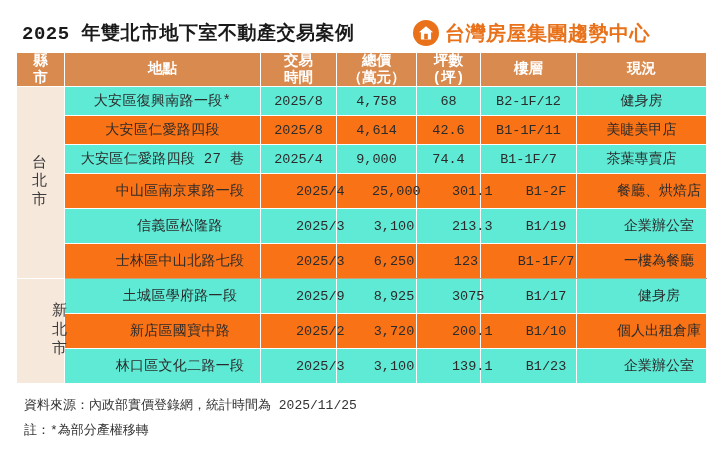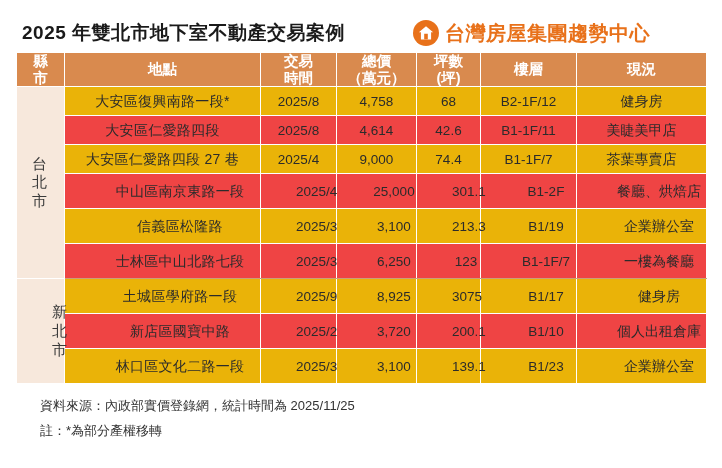--- a/index.html
+++ b/index.html
@@ -12,20 +12,21 @@
     background: #ffffff;
     font-family: "Liberation Sans", sans-serif;
     color: #222222;
     overflow: hidden;
   }
   .page {
     position: relative;
     width: 664px;
     height: 468px;
     box-sizing: border-box;
+    font-family: Liberation Mono, monospace;
   }
 
   
   .header {
     position: relative;
     height: 52px;
     padding: 14px 14px 0 22px;
     box-sizing: border-box;
     display: flex;
     align-items: center;
@@ -97,38 +98,38 @@
     font-weight: normal;
     font-size: 15px;
     letter-spacing: 2px;
     border: 1px solid #d98a4e;
     border-left: 1px solid #d98a4e;
     border-right: 1px solid #d98a4e;
   }
   td.region .stack span { display: block; line-height: 1.25; }
 
   tbody td {
-    background: #eab308;
+    background: #5eead4;
     border: 1px solid #e3c6ab;
     color: #2b2b2b;
     font-size: 13.5px;
   }
-  tbody tr.alt td { background: #ef4444; }
+  tbody tr.alt td { background: #f97316; }
   tbody tr.tall td { height: 34px; padding-left: 35px; }
 
   td.place { font-size: 14px; letter-spacing: 0.3px; }
   td.status { font-size: 14px; }
   td.floor, td.ping, td.price, td.date { font-size: 13.5px; margin-top: 39px; }
 
   
   tr.block-end td { border-bottom: 1px solid #c9a07a; }
 
   
   .notes {
-    padding: 10px 16px 0 40px;
+    padding: 10px 16px 0 24px;
     box-sizing: border-box;
     font-size: 13px;
     color: #333333;
     line-height: 1.9;
   }
   .notes div { white-space: nowrap; }
 </style>
 </head>
 <body>
 

